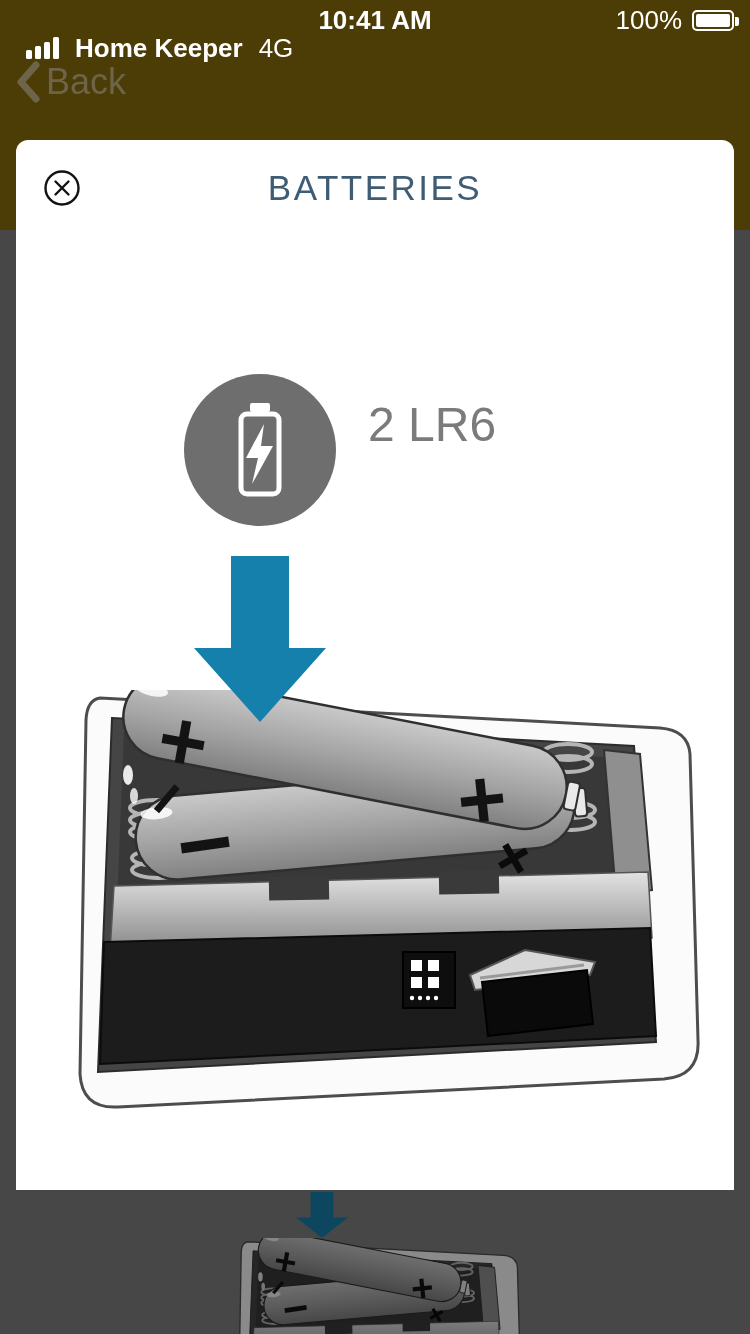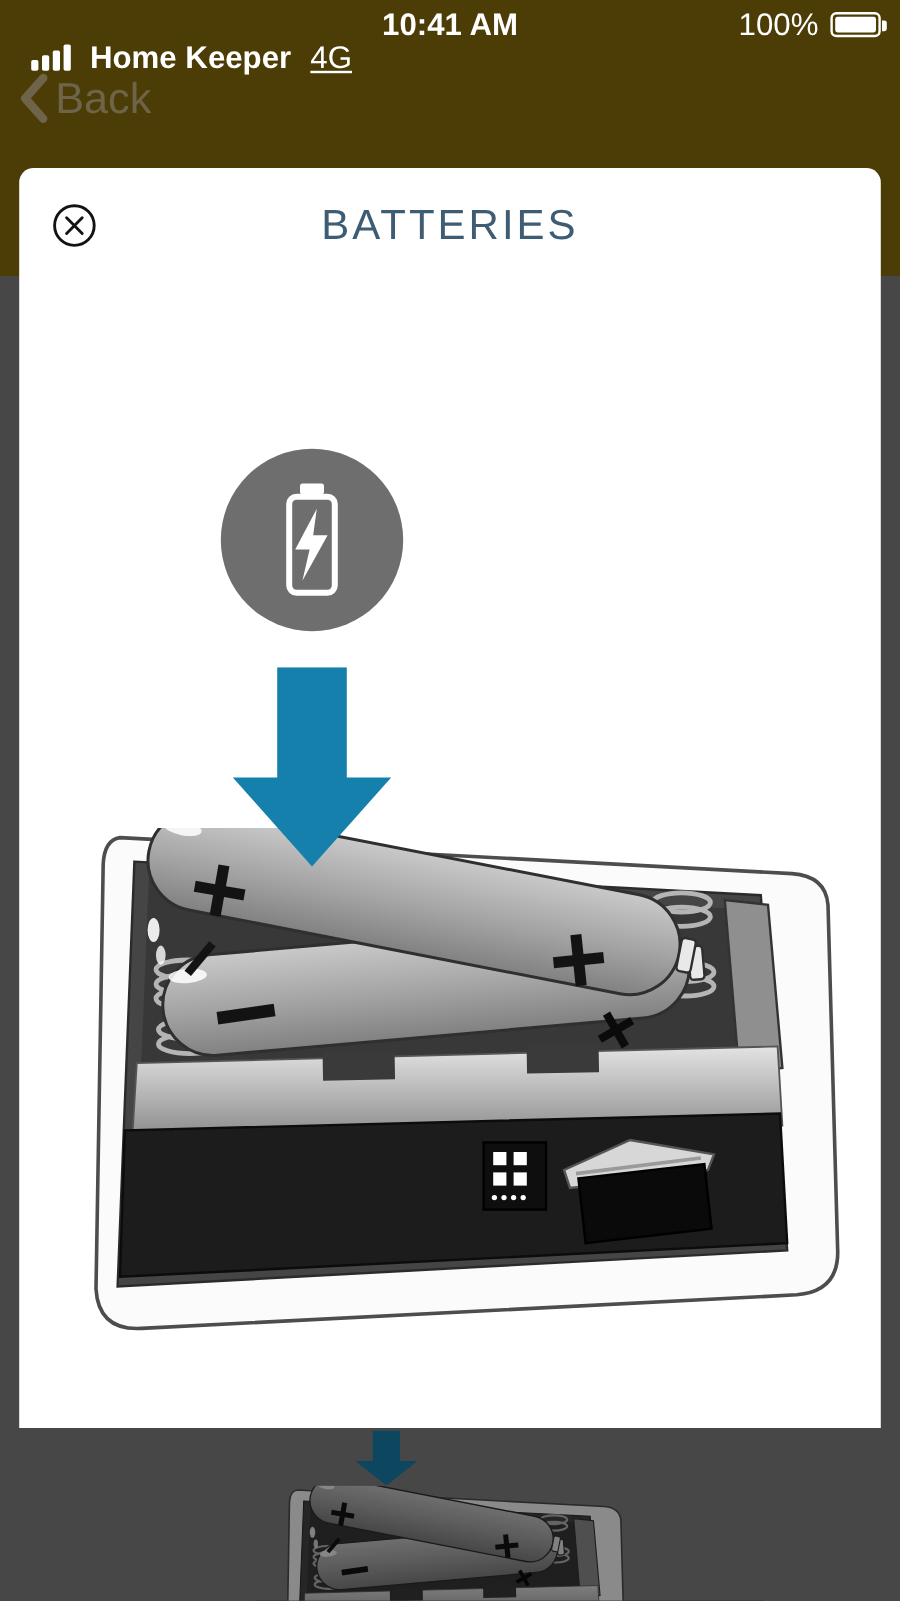--- a/index.html
+++ b/index.html
@@ -6,21 +6,21 @@
   html,body { width:750px; height:1334px; }
   body { font-family:"Liberation Sans","DejaVu Sans",sans-serif; background:#000; }
 
   .screen { position:relative; width:750px; height:1334px; overflow:hidden; background:var(--dim-bg,#474747); }
   .header-bg { position:absolute; top:0; left:0; width:100%; height:230px; background:var(--header-bg,#4c3d07); }
 
   
   .statusbar { position:absolute; top:0; left:0; width:100%; height:40px; color:#fff; font-size:26px; z-index:5; }
   .sb-left { position:absolute; left:26px; top:0; height:40px; display:flex; align-items:center; gap:16px;margin-top:28px; }
   .carrier { font-weight:600; }
-  .network { font-weight:400;text-decoration:underline; }
+  .network { font-weight:400; }
   .signal { display:flex; align-items:flex-end; gap:3px; height:22px; }
   .signal i { display:block; width:6px; background:#fff; border-radius:1.5px; }
   .signal i:nth-child(1){height:9px} .signal i:nth-child(2){height:13px}
   .signal i:nth-child(3){height:17px} .signal i:nth-child(4){height:22px}
   .sb-time { position:absolute; left:0; right:0; top:0; height:40px; display:flex; align-items:center; justify-content:center; font-weight:700; }
   .sb-right { position:absolute; right:10px; top:0; height:40px; display:flex; align-items:center; gap:10px;text-align:right; }
   .sb-batt { position:relative; width:42px; height:21px; border:2px solid #fff; border-radius:5px; margin-right:6px; }
   .sb-batt i { position:absolute; top:2px; left:2px; right:2px; bottom:2px; background:#fff; border-radius:2px; }
   .sb-batt b { position:absolute; right:-7px; top:5px; width:4px; height:9px; background:#fff; border-radius:0 2px 2px 0; }
 
@@ -111,20 +111,21 @@
 
     <div class="badge-circle">
       <svg width="152" height="152" viewBox="0 0 152 152">
         <rect x="57" y="40" width="38" height="80" rx="6" fill="none" stroke="#fff" stroke-width="5"></rect>
         <rect x="66" y="29" width="20" height="9" rx="2" fill="#fff"></rect>
         <path d="M80,50 L62,84 L74,84 L68,110 L89,72 L77,72 Z" fill="#fff"></path>
       </svg>
     </div>
 
     <div class="spec">
+      <div>2 LR6</div>
     </div>
 
     <svg class="big-arrow" width="132" height="166" viewBox="0 0 132 166">
       <polygon points="37,0 95,0 95,92 132,92 66,166 0,92 37,92" fill="currentColor"></polygon>
     </svg>
 
     <div class="illus">
       <svg width="656" height="424" viewBox="0 0 656 424">
           <use href="#compartment"></use>
         </svg>

